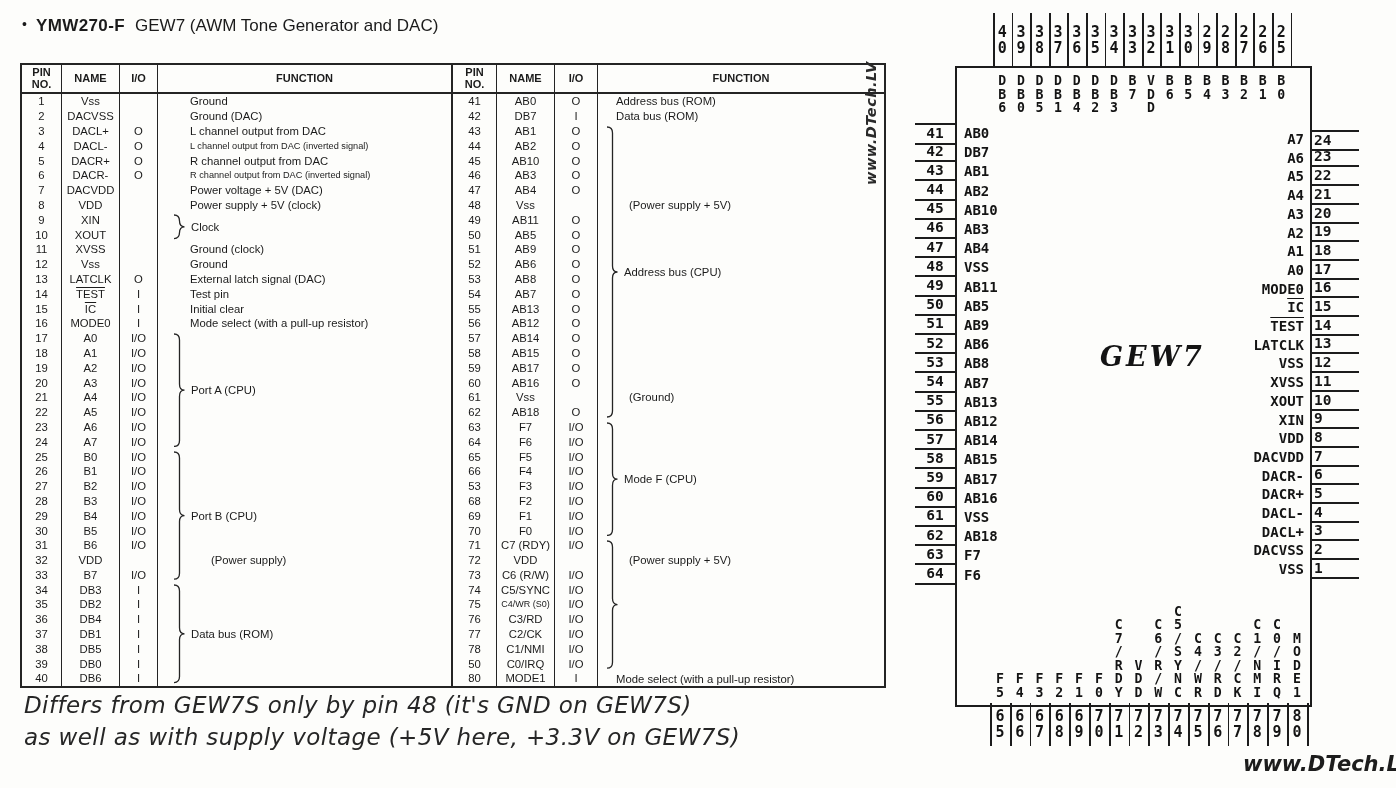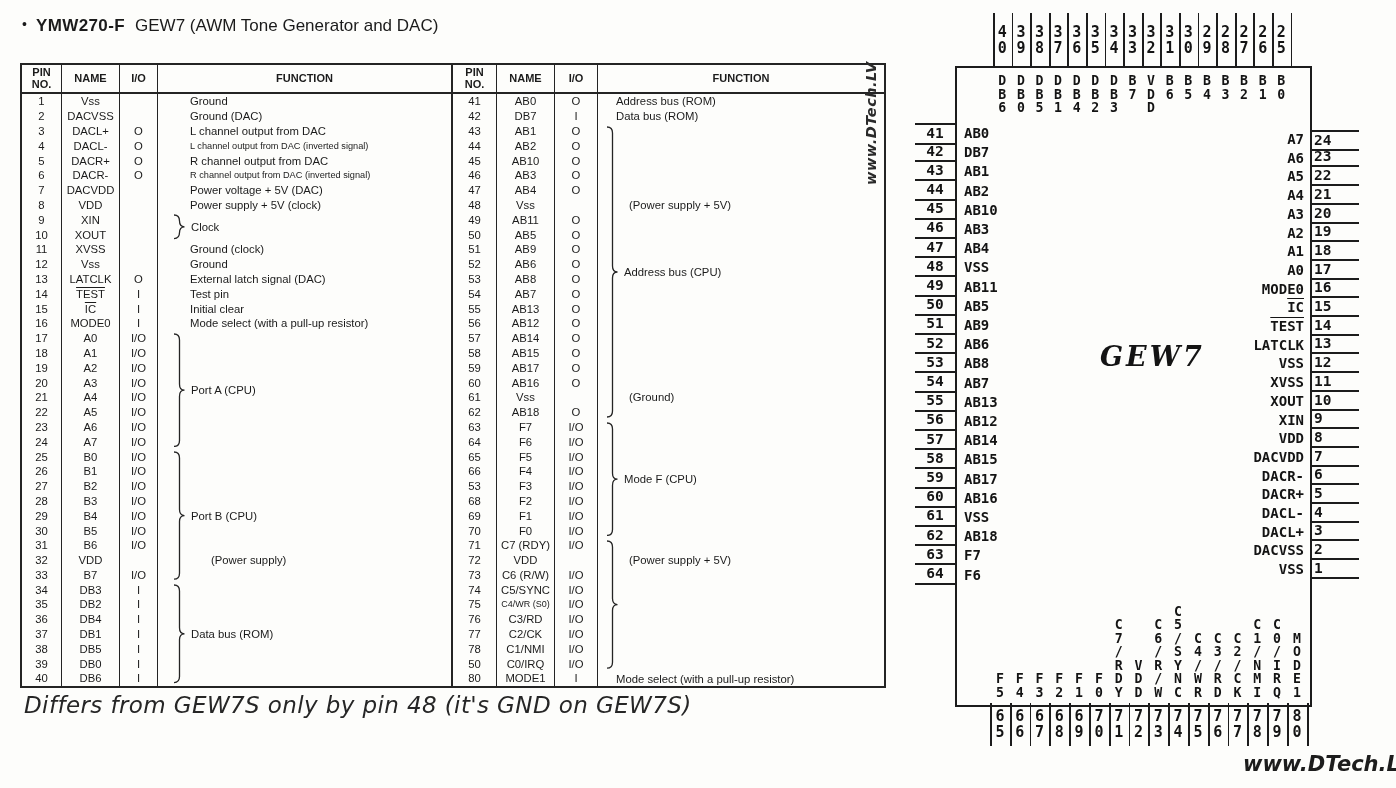--- a/index.html
+++ b/index.html
@@ -954,15 +954,16 @@
       <div class="charstack mono" style="position: absolute; left: 1287px; width: 19.8px; top: 631.5px;">
         <span>M</span>
         <span>O</span>
         <span>D</span>
         <span>E</span>
         <span>1</span>
       </div>
     </div>
 
   <div class="note" style="top:692px">Differs from GEW7S only by pin 48 (it's GND on GEW7S)</div>
+  <div class="note" style="top:724px">as well as with supply voltage (+5V here, +3.3V on GEW7S)</div>
   <div class="footer">www.DTech.LV</div>
 
 </div>
 
 </body></html>

